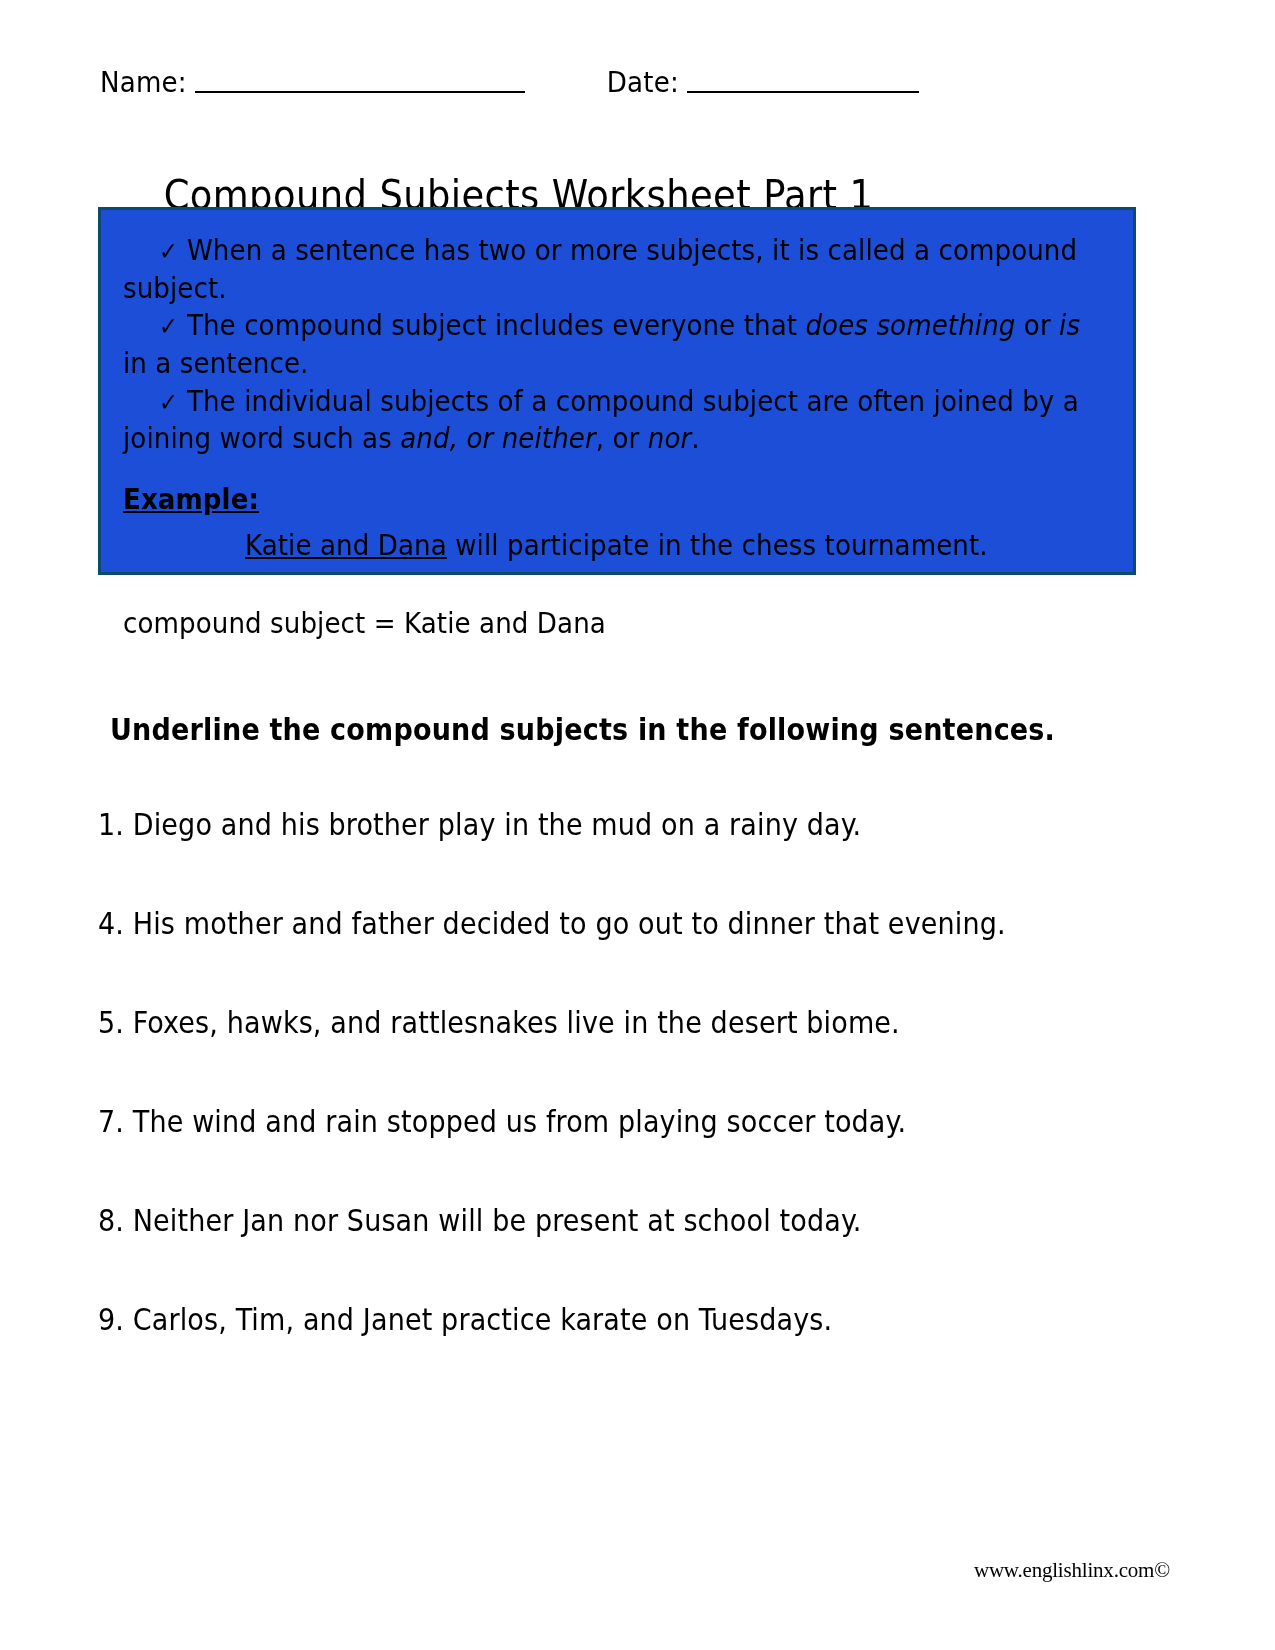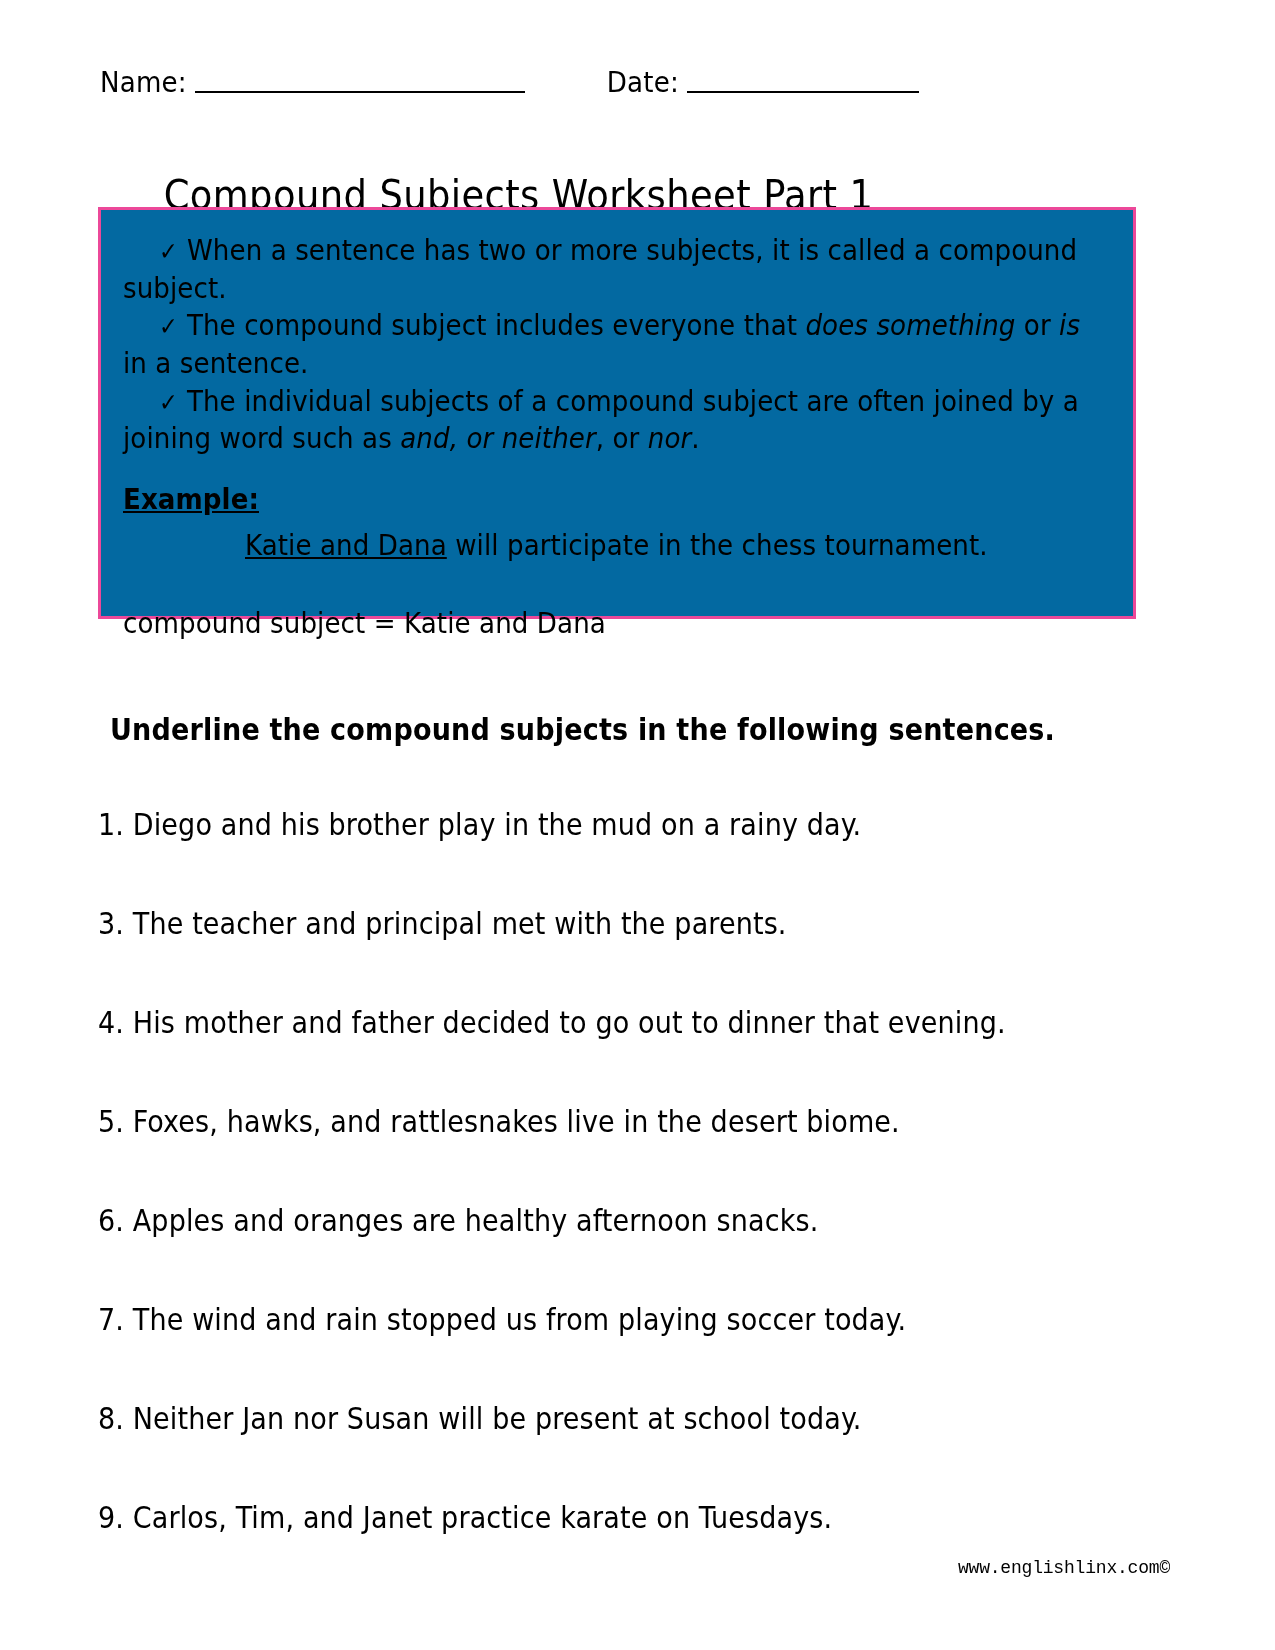--- a/index.html
+++ b/index.html
@@ -63,24 +63,24 @@
     white-space: nowrap;
     margin-top: 32px;
   }
 
   
   .info-box {
     position: absolute;
     top: 207px;
     left: 98px;
     width: 1038px;
-    height: 412px;
-    border: 3px solid #ec4899;
+    height: 368px;
+    border: 3px solid #0c4a6e;
     box-sizing: border-box;
-    background: #0369a1;
+    background: #1d4ed8;
     padding: 22px 22px 0 22px;
   }
   .bullet-list {
     margin: 0;
     padding: 0;
   }
   .bullet-line {
     font-family: "DejaVu Sans Condensed", "Liberation Sans Narrow", "Liberation Sans", sans-serif;
     font-size: 29px;
     line-height: 1.30;
@@ -155,22 +155,22 @@
     letter-spacing: 0.15px;
     white-space: nowrap;
     margin-top: 24px;
   }
 
   
   .footer-credit {
     position: absolute;
     top: 1558px;
     right: 105px;
-    font-family: Liberation Mono, monospace;
-    font-size: 18px;
+    font-family: Liberation Serif, serif;
+    font-size: 21px;
     letter-spacing: -0.2px;
     white-space: nowrap;
   }
 </style>
 </head>
 <body>
 
 <div class="page">
 
   <div class="namedate-row">
@@ -202,24 +202,22 @@
       <u>Katie and Dana</u><span> will participate in the chess tournament.</span>
     </div>
 
     <div class="example-result">compound subject = Katie and Dana</div>
   </div>
 
   <div class="directions">Underline the compound subjects in the following sentences.</div>
 
   <ol class="question-list">
     <li class="question-item">1. Diego and his brother play in the mud on a rainy day.</li>
-    <li class="question-item">3. The teacher and principal met with the parents.</li>
     <li class="question-item">4. His mother and father decided to go out to dinner that evening.</li>
     <li class="question-item">5. Foxes, hawks, and rattlesnakes live in the desert biome.</li>
-    <li class="question-item">6. Apples and oranges are healthy afternoon snacks.</li>
     <li class="question-item">7. The wind and rain stopped us from playing soccer today.</li>
     <li class="question-item">8. Neither Jan nor Susan will be present at school today.</li>
     <li class="question-item">9. Carlos, Tim, and Janet practice karate on Tuesdays.</li>
   </ol>
 
   <div class="footer-credit">www.englishlinx.com©</div>
 
 </div>
 
 </body></html>

